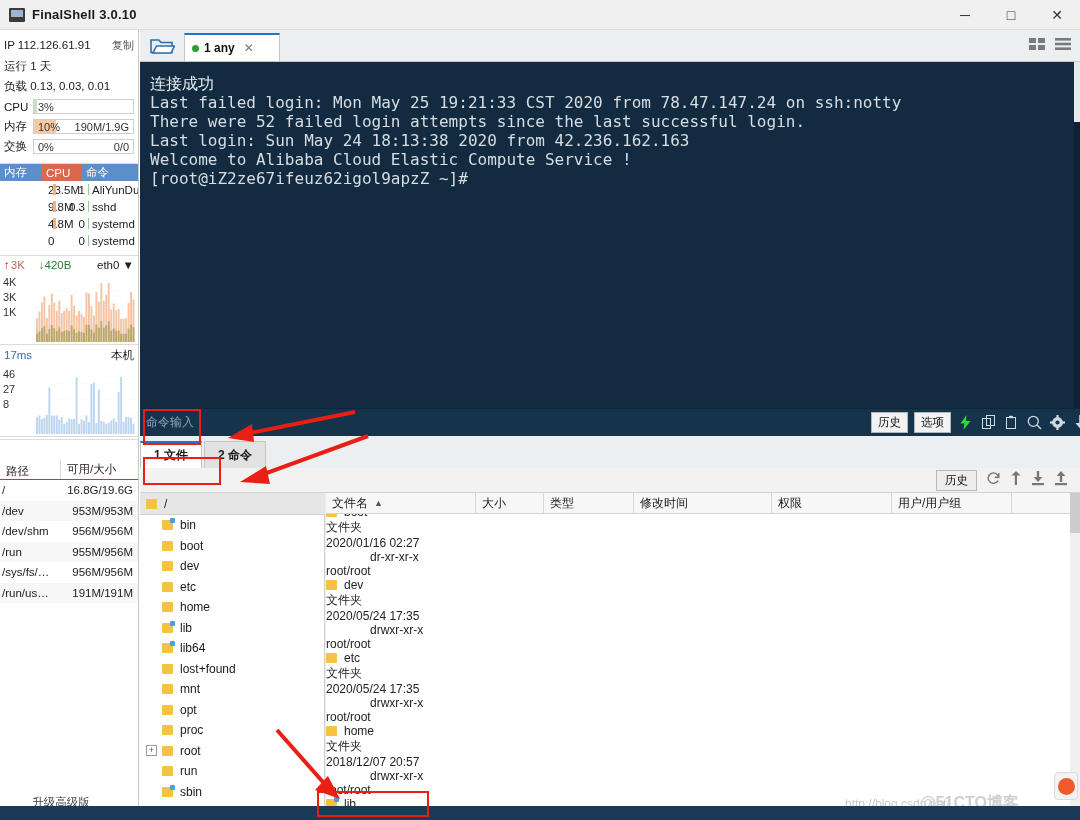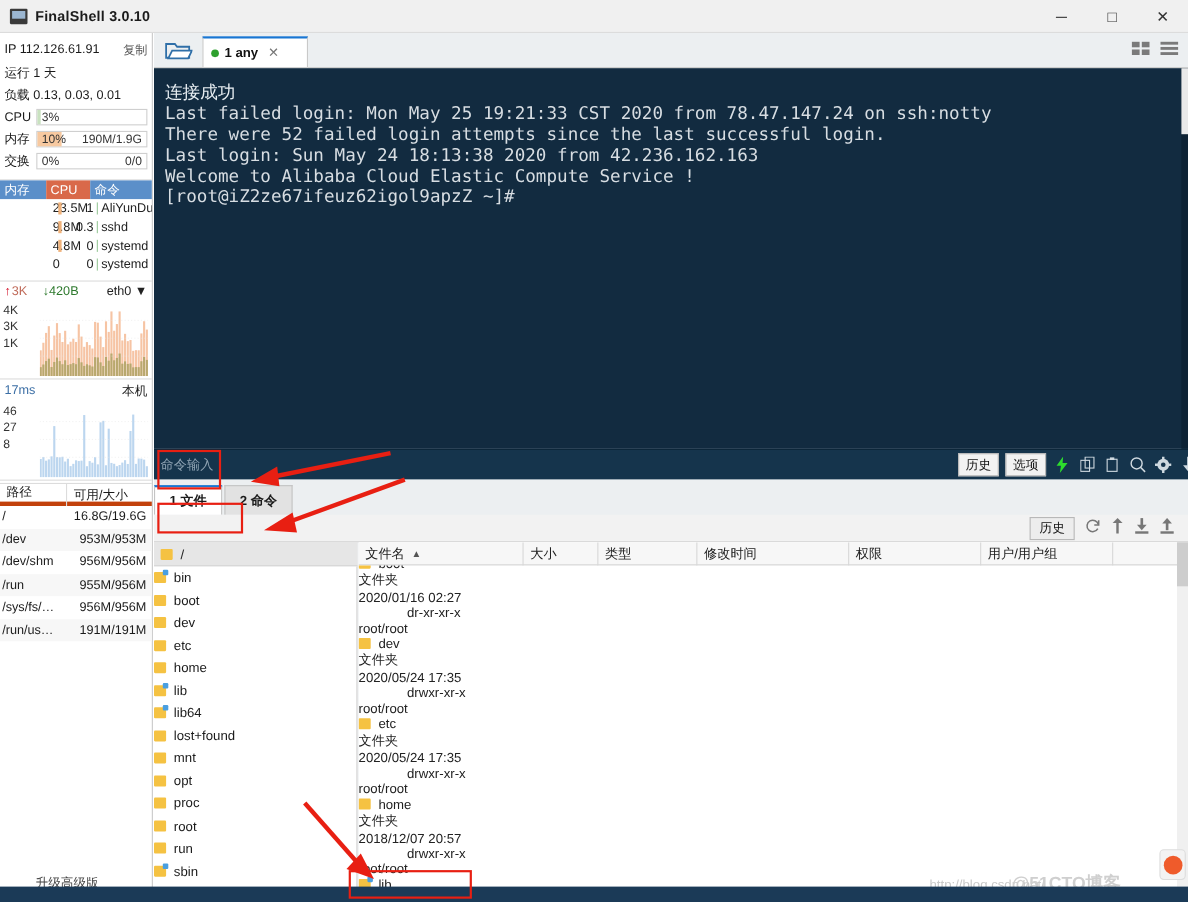--- a/index.html
+++ b/index.html
@@ -76,21 +76,21 @@
   #netrow .dnv { color:#2f7a2f; }
   #netrow .iface { margin-left:auto; color:#222; }
   .graphbox { position:relative; height:72px; border-bottom:1px solid #dcdcdc; }
   .graphbox .ylabels { position:absolute; left:3px; top:2px; font-size:11px; color:#333; line-height:15px;}
   .plot { position:absolute; left:36px; right:3px; top:2px; bottom:2px; overflow:hidden;}
   .plot svg { width:100%; height:100%; display:block;}
   #pingrow { display:flex; align-items:center; height:20px; padding:0 4px; font-size:11.5px; color:#3b6ea5;}
   #pingrow .host { margin-left:auto; color:#1a1a1a;}
   
   #disk { border-top:1px solid #dcdcdc; margin-top:2px;}
-  #disk .dhdr { display:flex; height:20px; align-items:flex-start; font-size:11.5px; color:#1a1a1a; border-bottom:4px solid #c2410c;}
+  #disk .dhdr { display:flex; height:20px; align-items:flex-end; font-size:11.5px; color:#1a1a1a; border-bottom:1px solid #c2410c;margin-top:20px;}
   #disk .dhdr .p { width:60px; padding-left:6px;}
   #disk .dhdr .s { flex:1; padding-left:6px; border-left:1px solid #dcdcdc; height:20px; display:flex;align-items:center;}
   #disk .drow { display:flex; height:20.5px; align-items:center; font-size:11.5px; color:#1a1a1a;}
   #disk .drow:nth-child(even){ background:#f7f7f7;}
   #disk .drow .p { width:60px; padding-left:2px; overflow:hidden; white-space:nowrap;}
   #disk .drow .s { flex:1; text-align:right; padding-right:5px;}
   #upgrade { position:absolute; bottom:10px; left:0; width:122px; text-align:center; font-size:11.5px; color:#444;}
   
   #rightside { position:absolute; left:140px; top:0; width:940px; height:790px; background:#eceff1;}
   #tabbar { height:32px; background:#eceff1; display:flex; align-items:flex-end; border-bottom:1px solid #c9c9c9; position:relative;}
@@ -133,21 +133,21 @@
   }
   .ltab.active { background:#fff; border-top:2px solid #1976d2; }
   
   #filetoolbar { position:absolute; left:0; top:438px; width:940px; height:25px; background:#f2f2f2; border-bottom:1px solid #d4d4d4; display:flex; align-items:center;}
   #filetoolbar .right { margin-left:auto; display:flex; align-items:center; gap:9px; padding-right:12px;}
   #filetoolbar .btn { background:#ededed; border:1px solid #b8b8b8; font-size:11.5px; padding:2px 8px; color:#111;}
   
   #pathbar { position:absolute; left:0; top:463px; width:185px; height:22px; background:#e6e6e6; display:flex; align-items:center; padding-left:6px; font-size:12px; border-bottom:1px solid #d0d0d0;}
   
   #tree { position:absolute; left:0; top:485px; width:185px; height:305px; background:#fff; border-right:1px solid #d0d0d0; overflow:hidden; font-size:12px;}
-  .tnode { height:20.5px; display:flex; align-items:center; color:#1a1a1a;}
+  .tnode { height:20.5px; display:flex; align-items:center; padding-left:22px; color:#1a1a1a;}
   .tnode .exp { width:11px;height:11px;border:1px solid #9a9a9a; font-size:9px; line-height:9px; text-align:center; margin-left:-16px; margin-right:5px; color:#555; background:#fff;}
   .fold { width:11px;height:10px;border-radius:1px; margin-right:7px; flex:0 0 auto;}
   .fold.y { background:#f5c242;}
   .fold.l { background:#f5c242; position:relative;}
   .fold.l:after{content:"";position:absolute;right:-2px;top:-2px;width:5px;height:5px;background:#4a9fe0;border-radius:1px;}
   
   #filetable { position:absolute; left:186px; top:463px; width:754px; height:327px; background:#fff; overflow:hidden;}
   #filetable .fhdr { display:flex; height:21px; font-size:12px; background:#f7f7f7; border-bottom:1px solid #d4d4d4; align-items:center;}
   #filetable .fhdr div { padding-left:6px; border-right:1px solid #d8d8d8; height:21px; display:flex; align-items:center; color:#1a1a1a;}
   .col-name{width:150px; display:flex; align-items:center;}

